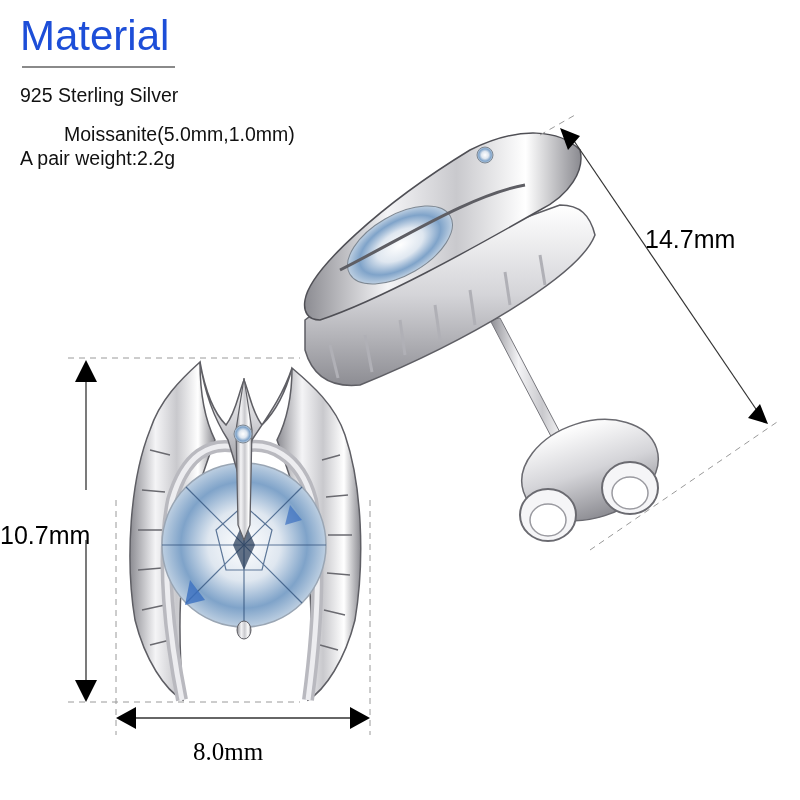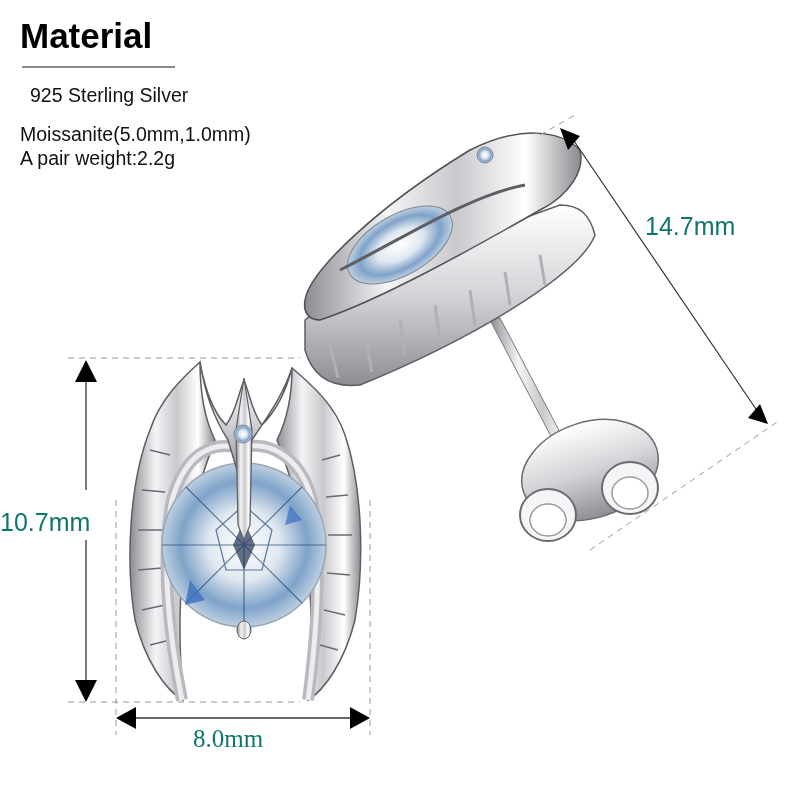--- a/index.html
+++ b/index.html
@@ -1,23 +1,23 @@
 <!DOCTYPE html>
 <html><head>
 <meta charset="utf-8">
 <style>
   html, body { margin:0; padding:0; background:#ffffff; }
   body { width:800px; height:800px; position:relative; overflow:hidden; font-family:"Liberation Sans", sans-serif; color:#111; }
-  .title { position:absolute; left:20px; top:10px; font-size:35px; line-height:52px; color:#000000;font-weight:bold; }
+  .title { position:absolute; left:20px; top:10px; font-size:42px; line-height:52px; color:#1d4ed8; }
   .title-rule { position:absolute; left:22px; top:66px; width:153px; height:2px; background:#8a8a8a; }
   .spec { position:absolute; left:20px; font-size:19.5px; color:#111; white-space:nowrap; }
-  .spec.s0 { top:84px;margin-left:10px; }
-  .spec.s1 { top:123px; }
+  .spec.s0 { top:84px; }
+  .spec.s1 { top:123px;margin-left:44px; }
   .spec.s2 { top:147px; }
-  .dim-label { position:absolute; font-size:25px; color:#0f766e; white-space:nowrap; }
+  .dim-label { position:absolute; font-size:25px; color:#000000; white-space:nowrap;margin-top:13px; }
   .dim-h { left:0px; top:508px; }
   .dim-w { left:193px; top:725px;font-family:Liberation Serif, serif; }
   .dim-d { left:645px; top:212px; }
   svg.art { position:absolute; left:0; top:0; }
 </style>
 </head>
 <body>
 
 <div class="title">Material</div>
 <div class="title-rule"></div>

